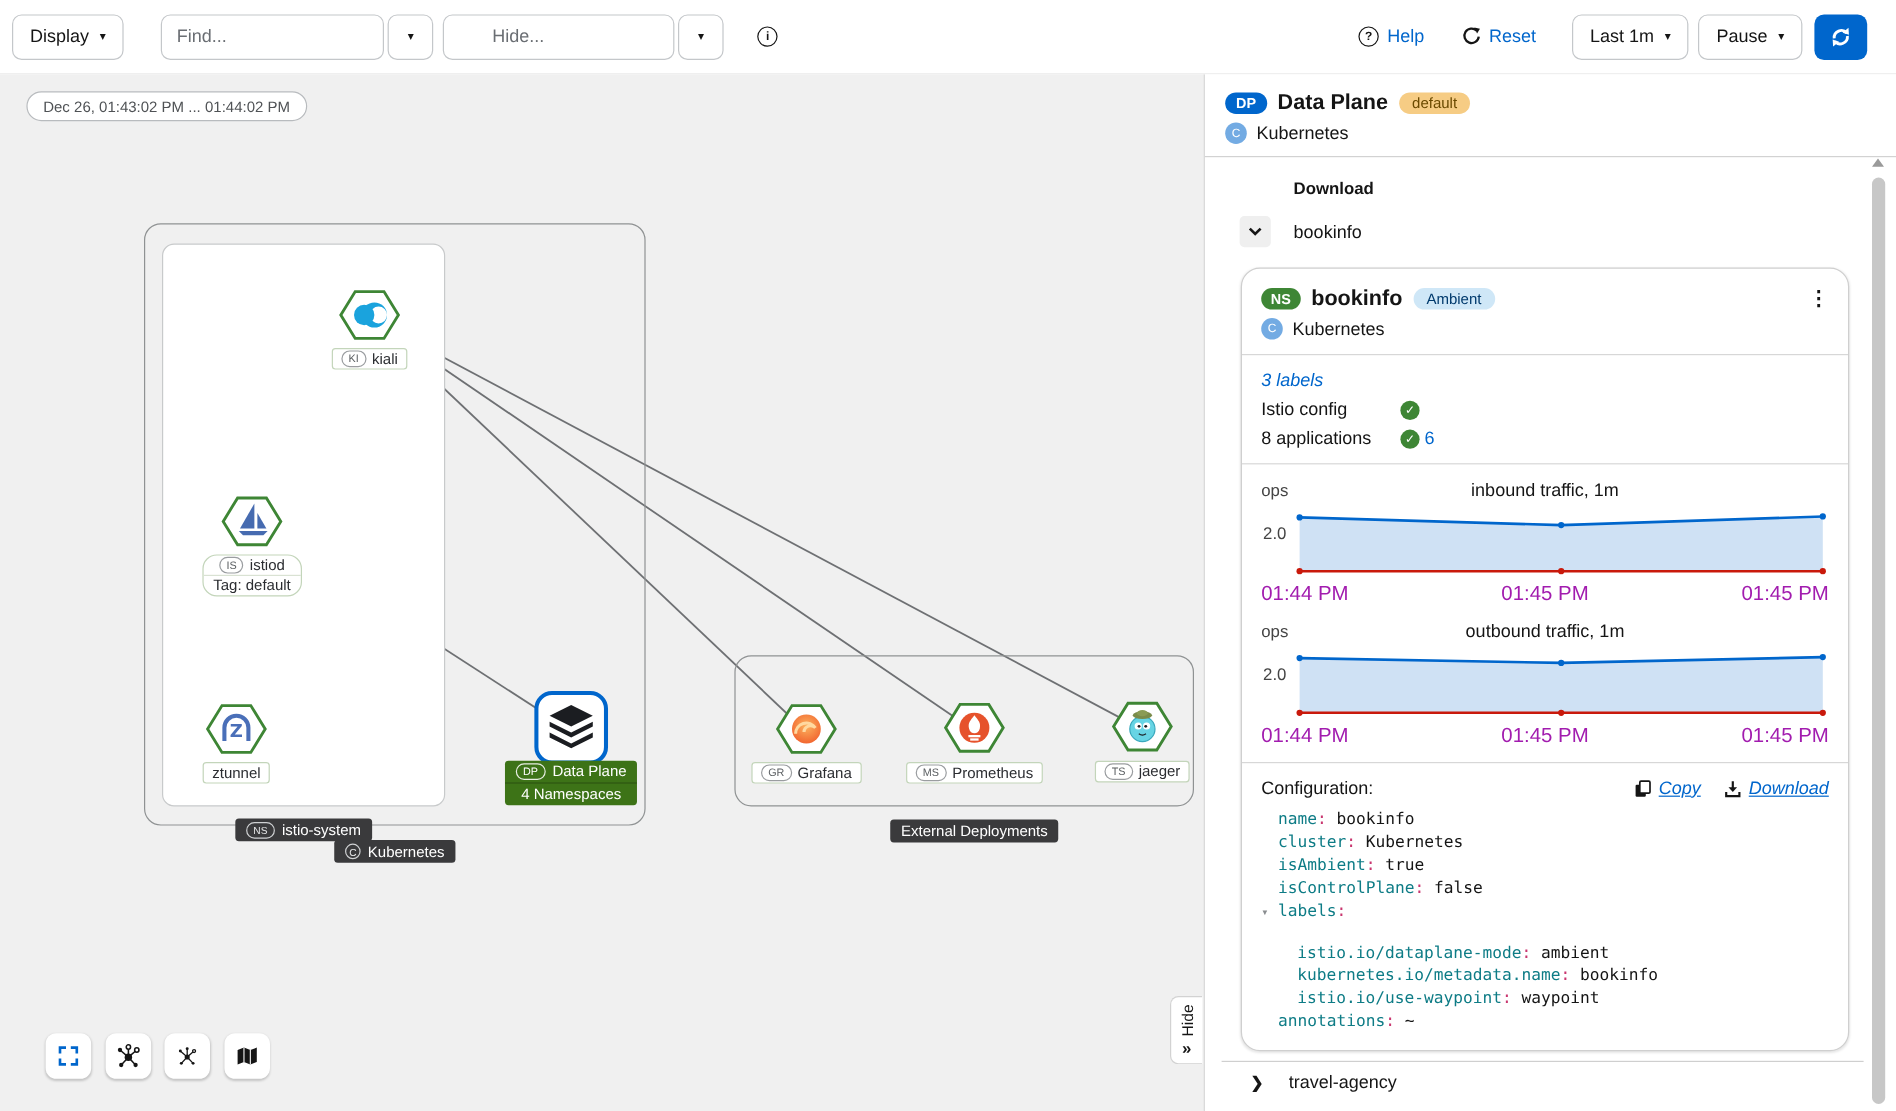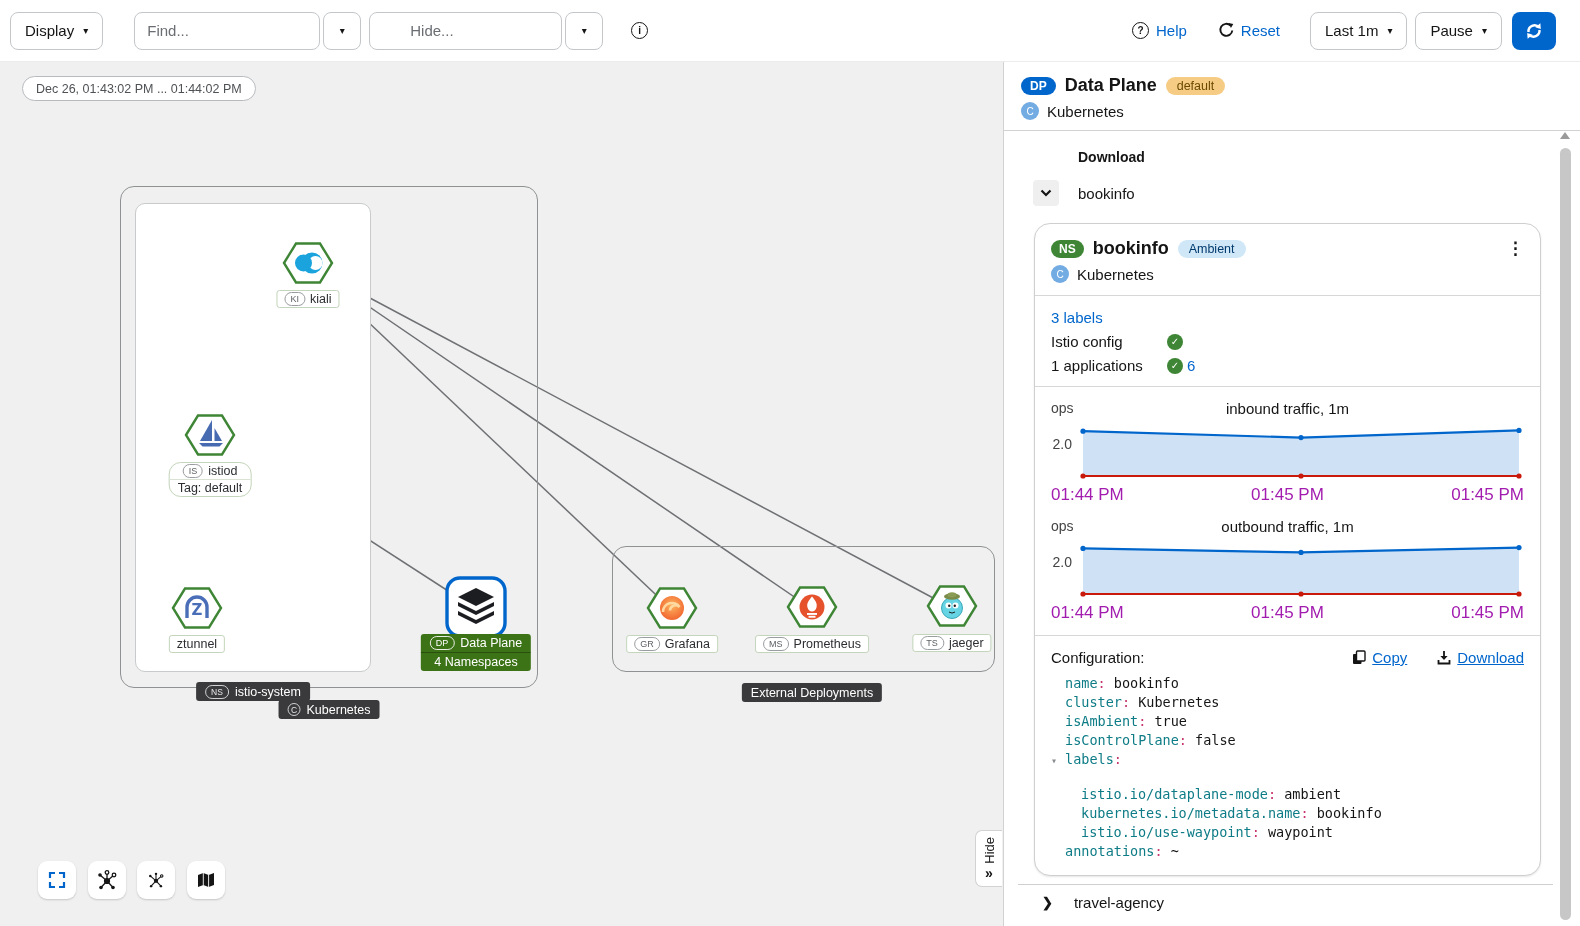--- a/index.html
+++ b/index.html
@@ -92,21 +92,21 @@
   .mini-chart { margin-top:13px; }
   .mc-head { position:relative; height:18px; }
   .mc-ops { position:absolute; left:0; top:0; font-size:14px; color:#444; }
   .mc-title { text-align:center; font-size:15px; color:#151515; }
   .mc-body { display:flex; margin-top:5px; }
   .mc-gutter { width:30px; position:relative; }
   .mc-tick { position:absolute; right:6px; top:13px; font-size:14px; color:#444; }
   .mc-plot { width:446px; height:56px; }
   .mc-xlabels { display:flex; justify-content:space-between; margin-top:6px; font-size:17px; color:#a21caf; }
   .config-row { display:flex; align-items:center; margin-top:13px; }
-  .config-links { margin-left:auto; display:flex; align-items:center; gap:30px; }
+  .config-links { margin-left:auto; display:flex; align-items:center; gap:20px;font-style:italic; }
   .config-links .link { display:inline-flex; align-items:center; gap:6px; text-decoration:underline; font-size:15px; }
   .yaml { margin-top:8px; font-family:"DejaVu Sans Mono", monospace; font-size:13.5px; line-height:19px; }
   .yline { white-space:pre; position:relative; }
   .ykey { color:#0e7c86; }
   .ycolon { color:#c9366f; }
   .yval { color:#151515; }
   .ymark { display:inline-block; width:14px; margin-left:-14px; color:#8a8d90; font-size:10px; }
   .p-bottom-div { border-top:1px solid #cfcfcf; margin:8px 27px 0 14px; }
   .travel-row { display:flex; align-items:center; gap:21px; padding:9px 0 0 38px; font-size:15px; }
   .chev-r { font-size:13px; font-weight:bold; }
@@ -385,29 +385,29 @@
       <span class="badge-ambient">Ambient</span>
       <span class="kebab">⋮</span>
     </div>
     <div class="cluster-row">
       <span class="circ-c">C</span>
       <span>Kubernetes</span>
     </div>
 
     <div class="card-div"></div>
 
-    <div class="stat" style="margin-top:13px;">
+    <div class="stat" style="margin-top:13px;font-style:italic;">
       <span class="link">3 labels</span>
     </div>
     <div class="stat">
       <span class="stat-label">Istio config</span>
       <span class="check">✓</span>
     </div>
     <div class="stat">
-      <span class="stat-label">1 applications</span>
+      <span class="stat-label">8 applications</span>
       <span class="check">✓</span>
       <span class="link" style="margin-left:4px;">6</span>
     </div>
 
     <div class="card-div"></div>
 
     <div class="mini-chart">
       <div class="mc-head">
         <span class="mc-ops">ops</span>
         <div class="mc-title">inbound traffic, 1m</div>

